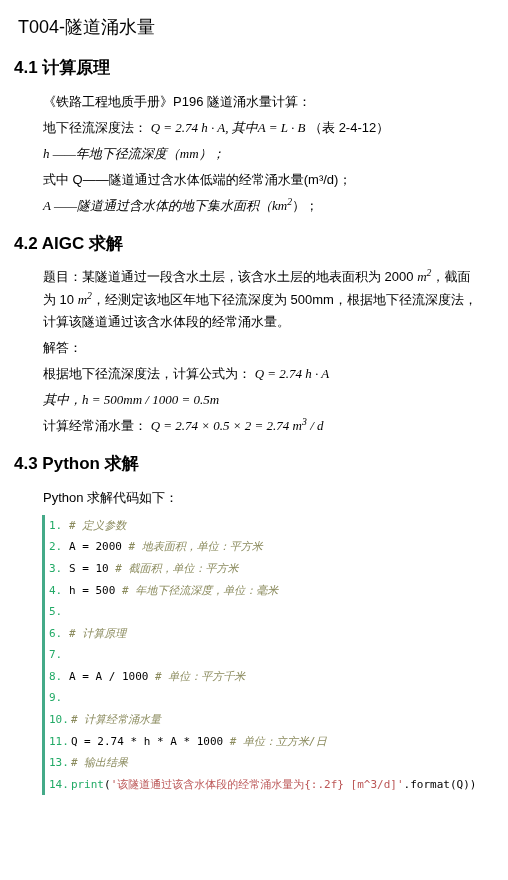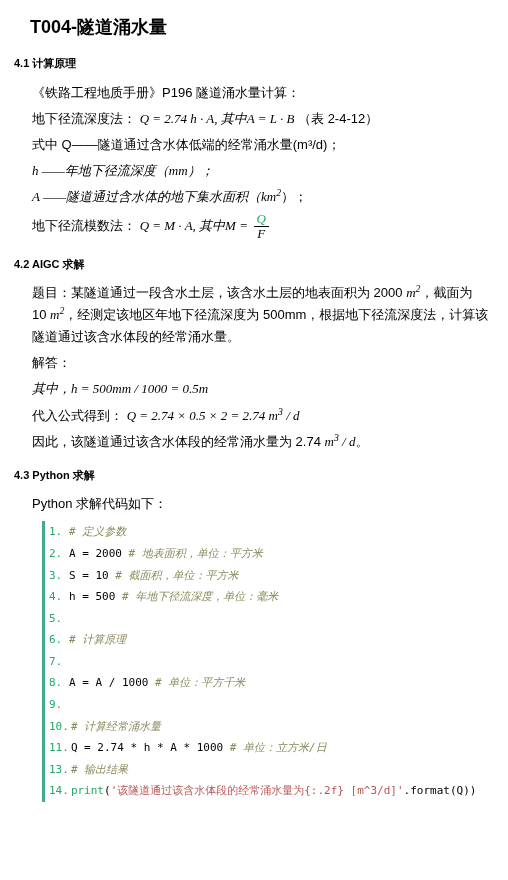--- a/index.html
+++ b/index.html
@@ -6,33 +6,33 @@
     font-family: "Microsoft YaHei", "SimSun", Arial, sans-serif;
     font-size: 13px;
     color: #000;
     margin: 0;
     padding: 10px 14px;
     width: 480px;
     line-height: 1.5;
   }
   h1 {
     font-size: 18px;
-    font-weight: bold;
-    margin: 4px 0 10px 16px;
+    font-weight: normal;
+    margin: 4px 0 10px 4px;
   }
   h2 {
-    font-size: 11px;
+    font-size: 17px;
     font-weight: bold;
     margin: 14px 0 10px 0;
   }
   .section-body {
     padding-left: 14px;
   }
   .para {
-    margin: 4px 4px;
+    margin: 4px 15px;
     line-height: 1.7;
   }
   .formula {
     font-family: "Times New Roman", serif;
     font-style: italic;
   }
   .frac {
     display: inline-block;
     vertical-align: middle;
     text-align: center;
@@ -80,48 +80,41 @@
 <h1>T004-隧道涌水量</h1>
 
 <h2>4.1 计算原理</h2>
 <div class="section-body">
   <div class="para">《铁路工程地质手册》P196 隧道涌水量计算：</div>
   <div class="para">
     <span>地下径流深度法：</span>
     <span class="formula">Q = 2.74 h · A, 其中A = L · B</span>
     <span>（表 2-4-12）</span>
   </div>
+  <div class="para"><span class="formula">h ——年地下径流深度（mm）；</span></div>
   <div class="para">式中 Q——隧道通过含水体低端的经常涌水量(m³/d)；</div>
-  <div class="para"><span class="formula">h ——年地下径流深度（mm）；</span></div>
   <div class="para">
     <span class="formula">A ——隧道通过含水体的地下集水面积（</span><span class="formula">km<sup>2</sup></span><span>）；</span>
-  </div>
-  <div class="para">
-    <span>地下径流模数法：</span>
-    <span class="formula">Q = M · A, 其中M =</span>
-    <span class="frac">
-      <span class="num">Q</span>
-      <span class="den">F</span>
-    </span>
   </div>
 </div>
 
 <h2>4.2 AIGC 求解</h2>
 <div class="section-body">
   <div class="para">
     题目：某隧道通过一段含水土层，该含水土层的地表面积为 2000 <span class="formula">m<sup>2</sup></span>，截面为 10 <span class="formula">m<sup>2</sup></span>，经测定该地区年地下径流深度为 500mm，根据地下径流深度法，计算该隧道通过该含水体段的经常涌水量。
   </div>
   <div class="para">解答：</div>
+  <div class="para">
+    <span>根据地下径流深度法，计算公式为：</span>
+    <span class="formula">Q = 2.74 h · A</span>
+  </div>
   <div class="para"><span class="formula">其中，h = 500mm / 1000 = 0.5m</span></div>
   <div class="para">
-    <span>代入公式得到：</span>
+    <span>计算经常涌水量：</span>
     <span class="formula">Q = 2.74 × 0.5 × 2 = 2.74 m<sup>3</sup> / d</span>
-  </div>
-  <div class="para">
-    <span>因此，该隧道通过该含水体段的经常涌水量为 2.74 </span><span class="formula">m<sup>3</sup> / d</span><span>。</span>
   </div>
 </div>
 
 <h2>4.3 Python 求解</h2>
 <div class="section-body">
   <div class="para">Python 求解代码如下：</div>
   <div class="code-block" id="code-block">
       <div class="code-line">
         <span class="ln">1.</span>
         <span><span class="cmt"># 定义参数</span></span>

